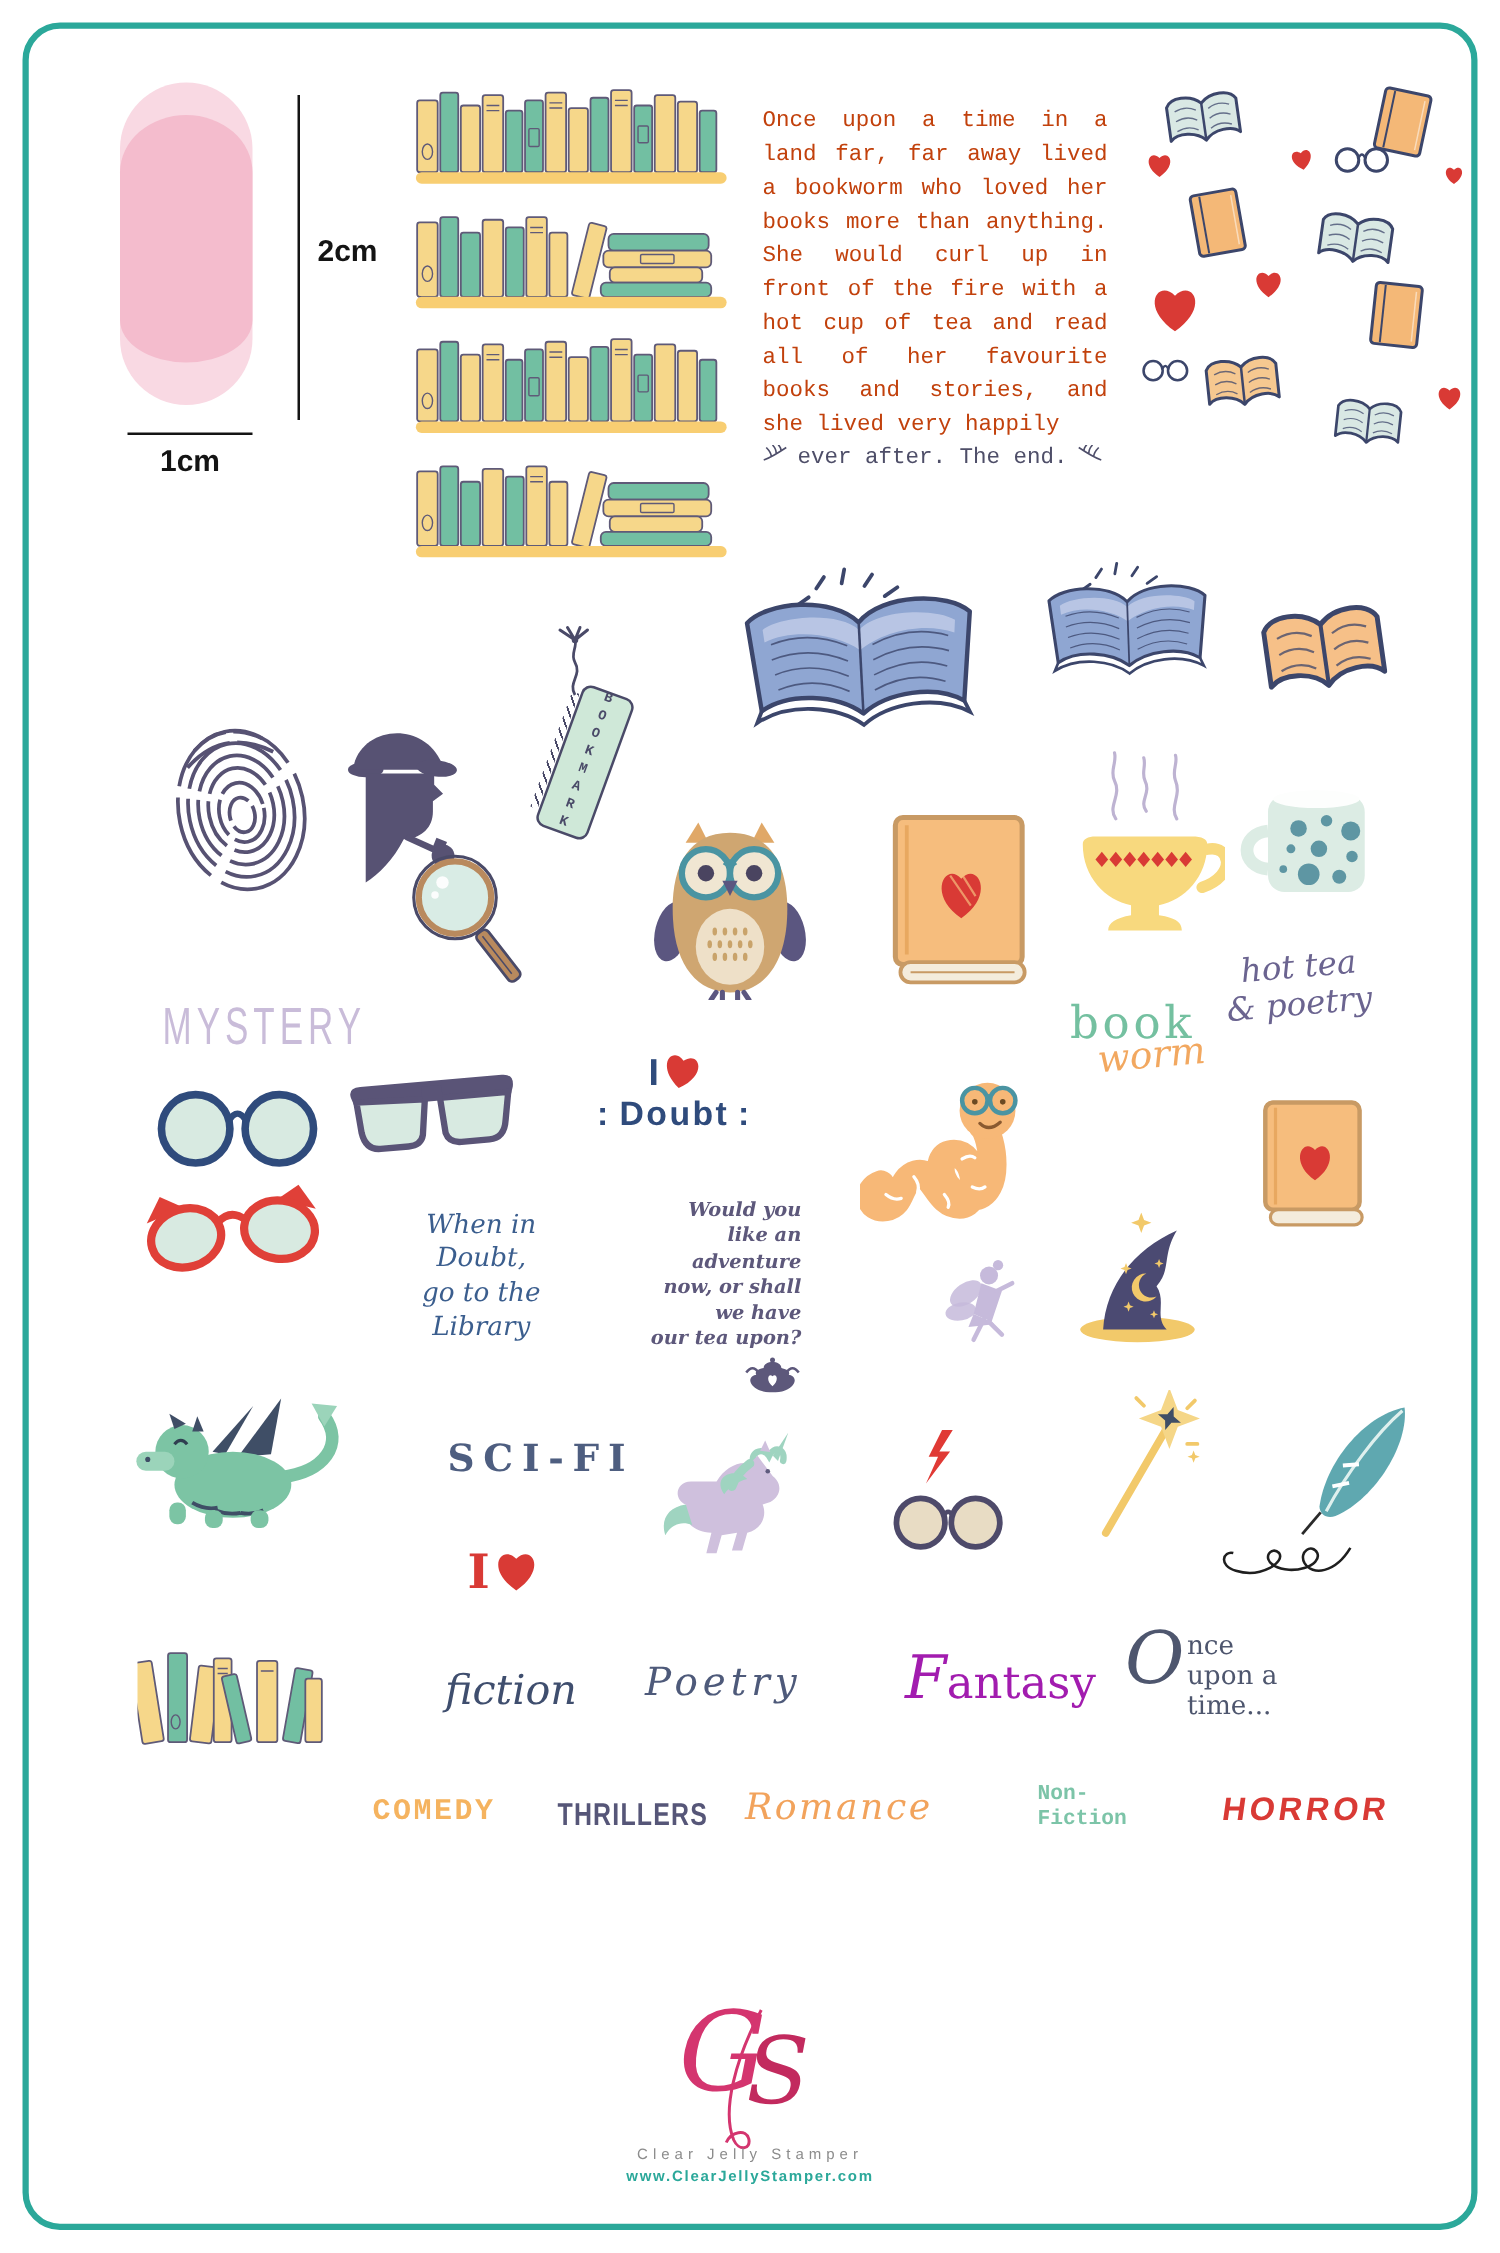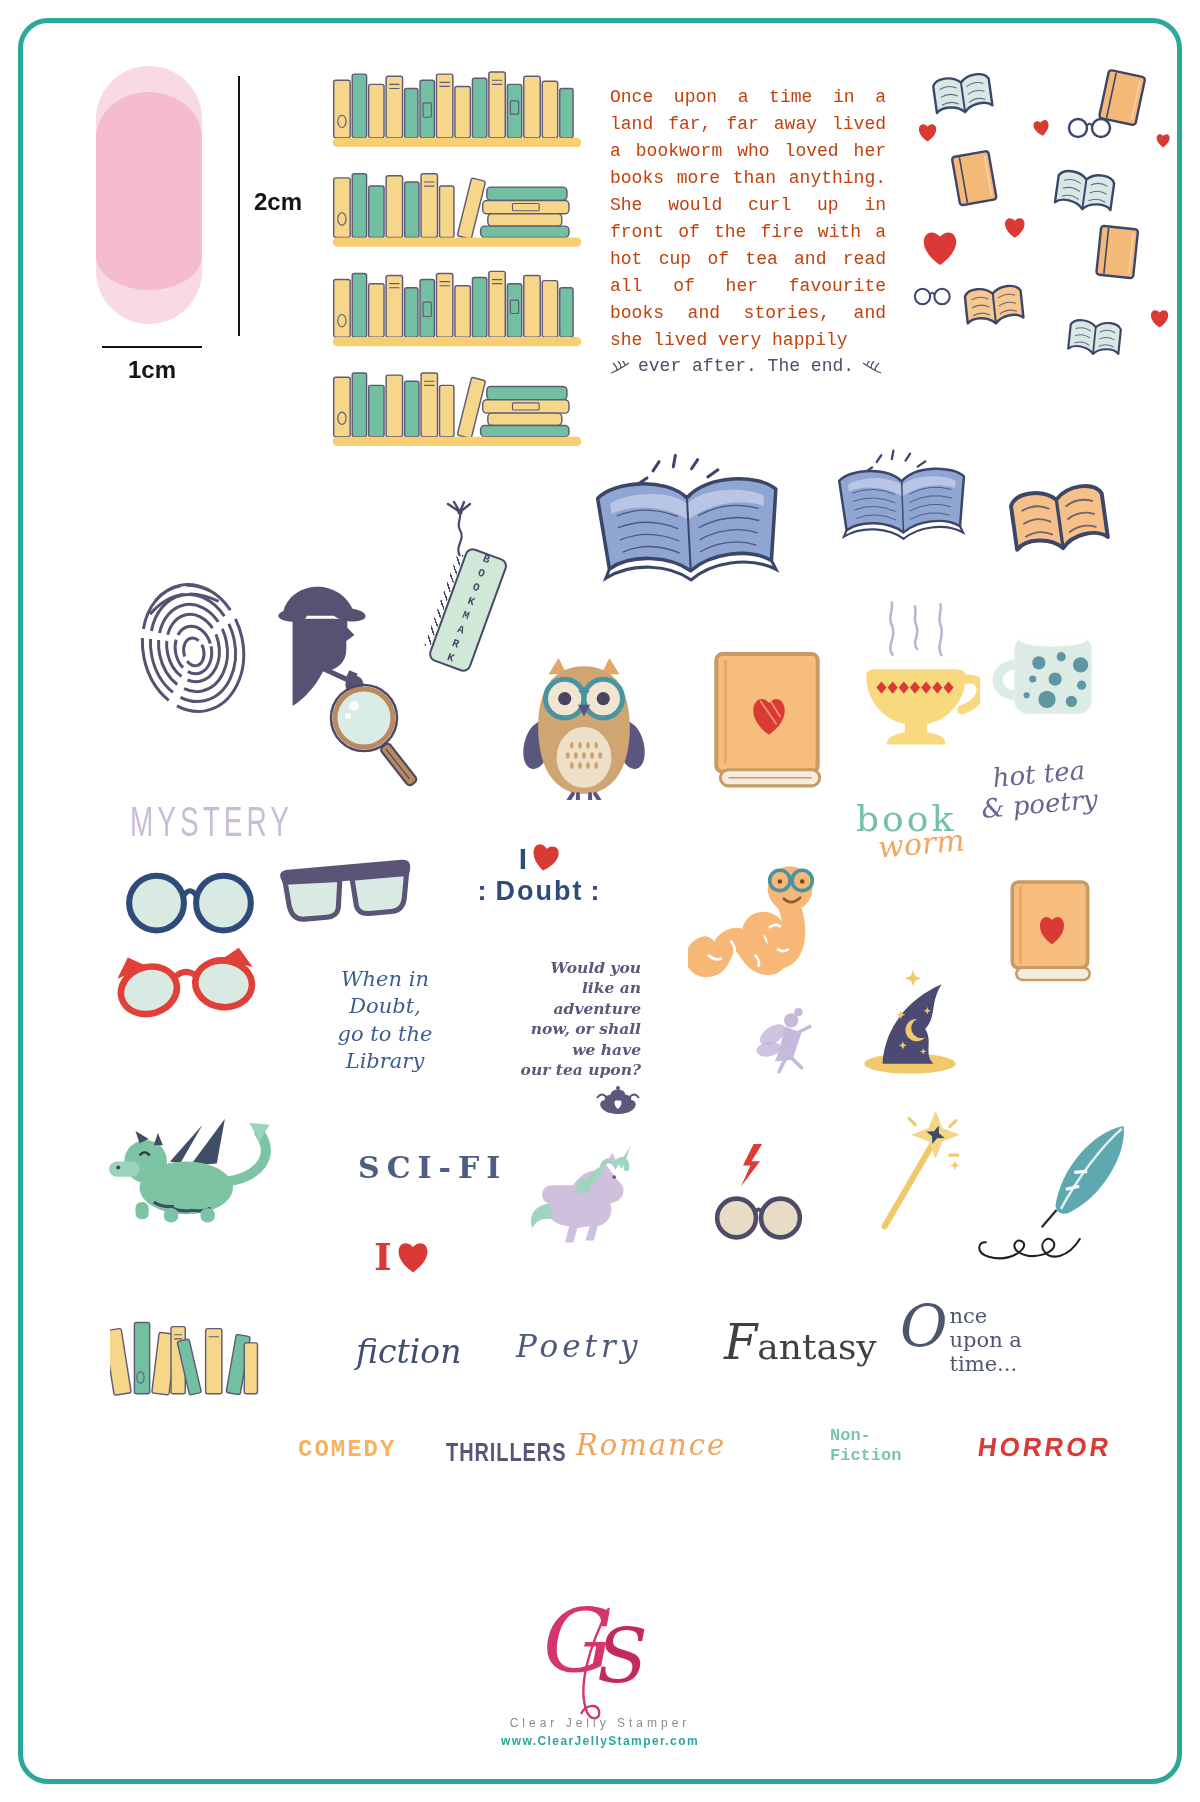--- a/index.html
+++ b/index.html
@@ -6,21 +6,21 @@
   body{width:1200px;height:1802px;position:relative;overflow:hidden;
        font-family:"DejaVu Sans",sans-serif;color:#4e4e68}
   .abs{position:absolute}
   .frame{left:18px;top:18px;width:1154px;height:1756px;border:5px solid #2ba89a;border-radius:30px}
   .meas{font-size:24px;font-weight:600;color:#141414;font-family:"Liberation Sans",sans-serif}
   .nail{width:106px;height:258px;background:#f9d9e3;border-radius:53px}
   .nail-inner{position:absolute;left:0;right:0;top:26px;bottom:34px;background:#f4bccd;
               border-radius:53px 53px 50% 50%/46px 46px 34px 34px}
   .story{width:276px;font-family:"Liberation Mono",monospace;font-size:18px;line-height:1.5;
          color:#c2410c;text-align:justify}
-  .story-end{display:flex;align-items:flex-end;gap:7px;margin-top:2px;font-family:"Liberation Mono",monospace;
+  .story-end{display:flex;align-items:flex-start;gap:7px;margin-top:2px;font-family:"Liberation Mono",monospace;
              font-size:18px;color:#4e4e68}
   .by{fill:#f6d78a;stroke:#5f5a78;stroke-width:1.4}
   .bg2{fill:#72bfa2;stroke:#5f5a78;stroke-width:1.4}
   .bd{fill:none;stroke:#5f5a78;stroke-width:1.1}
   .shelfbar{fill:#f8ce72}
   .mystery{font-family:"Liberation Sans",sans-serif;font-weight:300;font-size:28px;letter-spacing:4px;
            color:#c9bcd9;transform:scaleY(1.5);transform-origin:top left}
   .bm-tag{width:40px;height:116px;background:#cfe8d8;border:2.5px solid #4a4a68;border-radius:8px;
           transform:rotate(20deg);display:flex;align-items:center;justify-content:center;position:absolute}
   .bm-tag span{writing-mode:vertical-rl;text-orientation:upright;font-family:"Liberation Mono",monospace;
@@ -35,21 +35,21 @@
   .ihb{width:155px;text-align:center;color:#2f4b7c;font-family:"Liberation Sans",sans-serif}
   .ihb .l1{display:flex;justify-content:center;align-items:center;gap:3px;font-weight:bold;font-size:30px}
   .ihb .l2{display:flex;justify-content:center;align-items:center;gap:7px;font-weight:bold;font-size:27px;letter-spacing:2px}
   .quote-blue{width:150px;text-align:center;font-family:"DejaVu Serif",serif;font-style:italic;
               font-size:21px;line-height:1.3;color:#3b5e8e}
   .quote-purple{width:155px;text-align:right;font-family:"DejaVu Serif",serif;font-style:italic;
               font-weight:bold;font-size:15.5px;line-height:1.32;color:#5d587b}
   .scifi{font-family:"DejaVu Serif",serif;font-weight:bold;font-size:30px;letter-spacing:7px;color:#4e5e80}
   .genre-fiction{font-family:"DejaVu Serif",serif;font-style:italic;font-size:33px;color:#3f4e6e}
   .genre-poetry{font-family:"DejaVu Serif",serif;font-style:italic;font-size:31px;letter-spacing:4px;color:#4e5a7a}
-  .genre-fantasy{font-family:"DejaVu Serif",serif;font-size:36px;color:#404040}
+  .genre-fantasy{font-family:"DejaVu Serif",serif;font-size:36px;color:#a21caf}
   .genre-fantasy .init{font-size:48px;font-style:italic}
   .once{display:flex;color:#4e566e;font-family:"DejaVu Serif",serif}
   .once .o{font-size:58px;line-height:0.9;font-style:italic}
   .once .col{font-size:21px;line-height:1.15;margin-left:2px;padding-top:4px}
   .comedy{font-family:"Liberation Mono",monospace;font-weight:bold;font-size:24px;letter-spacing:2px;color:#f5b35f}
   .thrillers{font-family:"Liberation Sans",sans-serif;font-weight:bold;font-size:21px;color:#565678;
              transform:scale(0.95,1.2);transform-origin:left top;letter-spacing:1px}
   .romance{font-family:"DejaVu Serif",serif;font-style:italic;font-size:29px;letter-spacing:2px;color:#f2a35c}
   .nonfic{font-family:"Liberation Mono",monospace;font-weight:bold;font-size:17px;line-height:1.2;
           color:#7cc4a8;text-align:left}
@@ -594,21 +594,21 @@
   <span class="o">O</span>
   <span class="col">
     <span style="display:block">nce</span>
     <span style="display:block">upon a</span>
     <span style="display:block">time...</span>
   </span>
 </div>
 
 <div class="abs comedy" style="left:298px;top:1436px">COMEDY</div>
 <div class="abs thrillers" style="left:446px;top:1438px">THRILLERS</div>
-<div class="abs romance" style="left:576px;top:1428px">Romance</div>
+<div class="abs romance" style="left:596px;top:1428px">Romance</div>
 <div class="abs nonfic" style="left:830px;top:1426px">
   <div>Non-</div>
   <div>Fiction</div>
 </div>
 <div class="abs horror" style="left:978px;top:1432px">HORROR</div>
 
 <div class="abs logo" style="left:440px;top:1580px">
   <svg width="150" height="150" viewBox="0 0 150 150" style="display:block;margin:0 auto -14px auto">
     <path d="M84 28 C64 66 52 108 62 132 C66 141 76 140 74 131 C72 123 60 125 56 134" stroke="#d4356f" stroke-width="2.4" fill="none"></path>
     <text x="18" y="92" font-size="88" font-family="DejaVu Serif" font-style="italic" fill="#d4356f">G</text>

